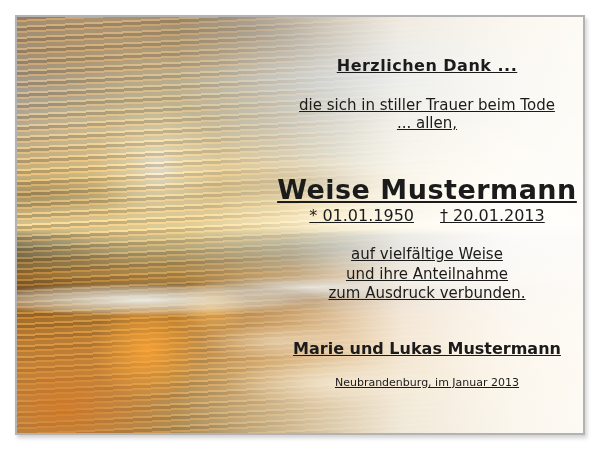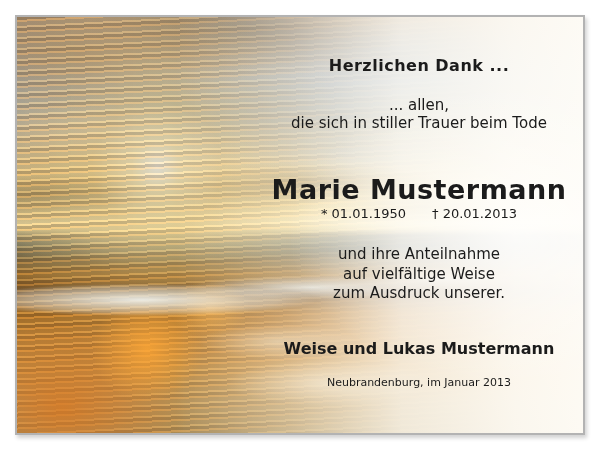--- a/index.html
+++ b/index.html
@@ -113,25 +113,25 @@
 
   
   .text-layer {
     position: absolute;
     left: 250px; top: 0;
     width: 330px; height: 450px;
     color: #1b1b1b;
     text-align: center;
     z-index: 5;
   }
-  .text-layer > div { position: absolute; left: 4px; width: 100%; }
+  .text-layer > div { position: absolute; left: 12px; width: 100%; text-decoration: underline; }
   .t-header   { top: 56px;  font-size: 16px; font-weight: bold; letter-spacing: 0.5px; }
   .t-intro    { top: 97px;  font-size: 15px; line-height: 17.5px; }
   .t-name     { top: 174px; font-size: 27px; font-weight: bold; letter-spacing: 0.5px; }
-  .t-dates    { top: 206px; font-size: 13px; }
+  .t-dates    { top: 206px; font-size: 16px; }
   .t-dates .date-gap { display: inline-block; width: 26px; }
   .t-body     { top: 245px; font-size: 15px; line-height: 19.5px; }
   .t-family   { top: 339px; font-size: 16px; font-weight: bold; }
   .t-place    { top: 376px; font-size: 11px; }
 </style>
 </head>
 <body>
 
 <div class="canvas">
 
@@ -142,34 +142,34 @@
     <div class="layer layer-ripples"></div>
     <div class="layer layer-sea"></div>
     <div class="layer layer-fade"></div>
   </div>
 
   <div class="text-layer">
 
     <div class="t-header">Herzlichen Dank ...</div>
 
     <div class="t-intro">
+      <div>die sich in stiller Trauer beim Tode</div>
       <div>... allen,</div>
-      <div>die sich in stiller Trauer beim Tode</div>
     </div>
 
-    <div class="t-name">Marie Mustermann</div>
+    <div class="t-name">Weise Mustermann</div>
 
     <div class="t-dates">
       <span>* 01.01.1950</span><span class="date-gap"></span><span>† 20.01.2013</span>
     </div>
 
     <div class="t-body">
+      <div>auf vielfältige Weise</div>
       <div>und ihre Anteilnahme</div>
-      <div>auf vielfältige Weise</div>
-      <div>zum Ausdruck unserer.</div>
+      <div>zum Ausdruck verbunden.</div>
     </div>
 
-    <div class="t-family">Weise und Lukas Mustermann</div>
+    <div class="t-family">Marie und Lukas Mustermann</div>
 
     <div class="t-place">Neubrandenburg, im Januar 2013</div>
 
   </div>
 </div>
 
 </body></html>

